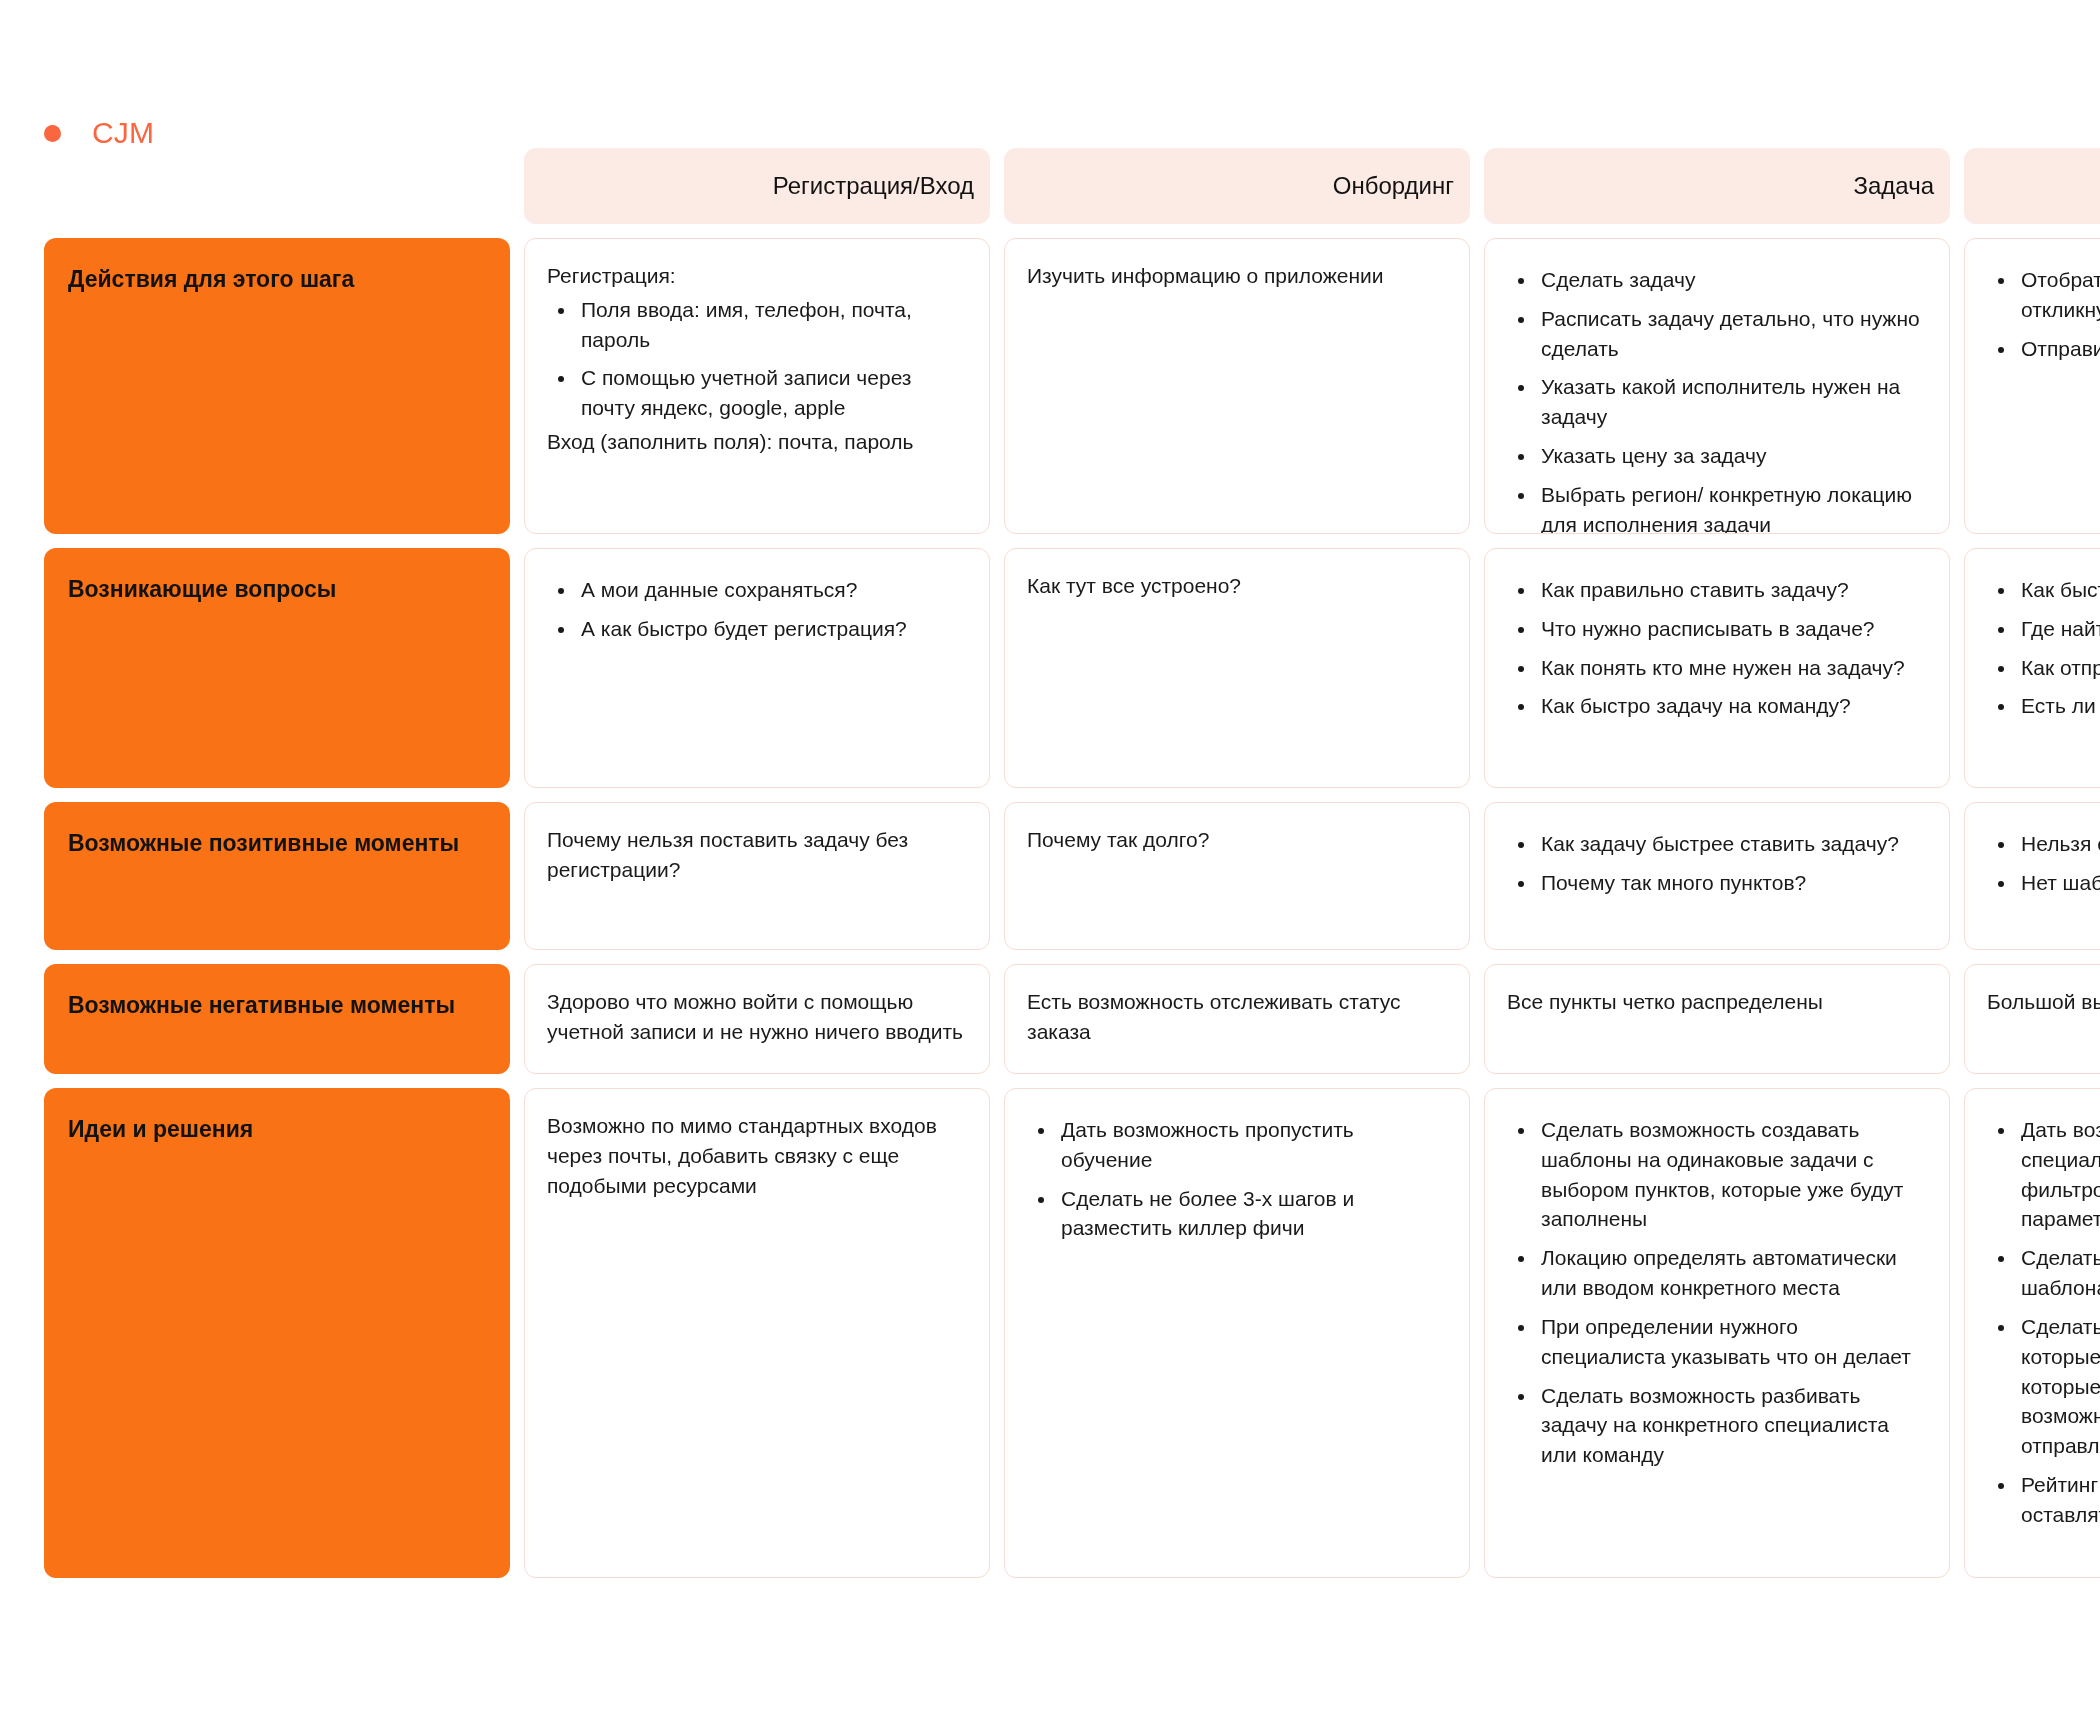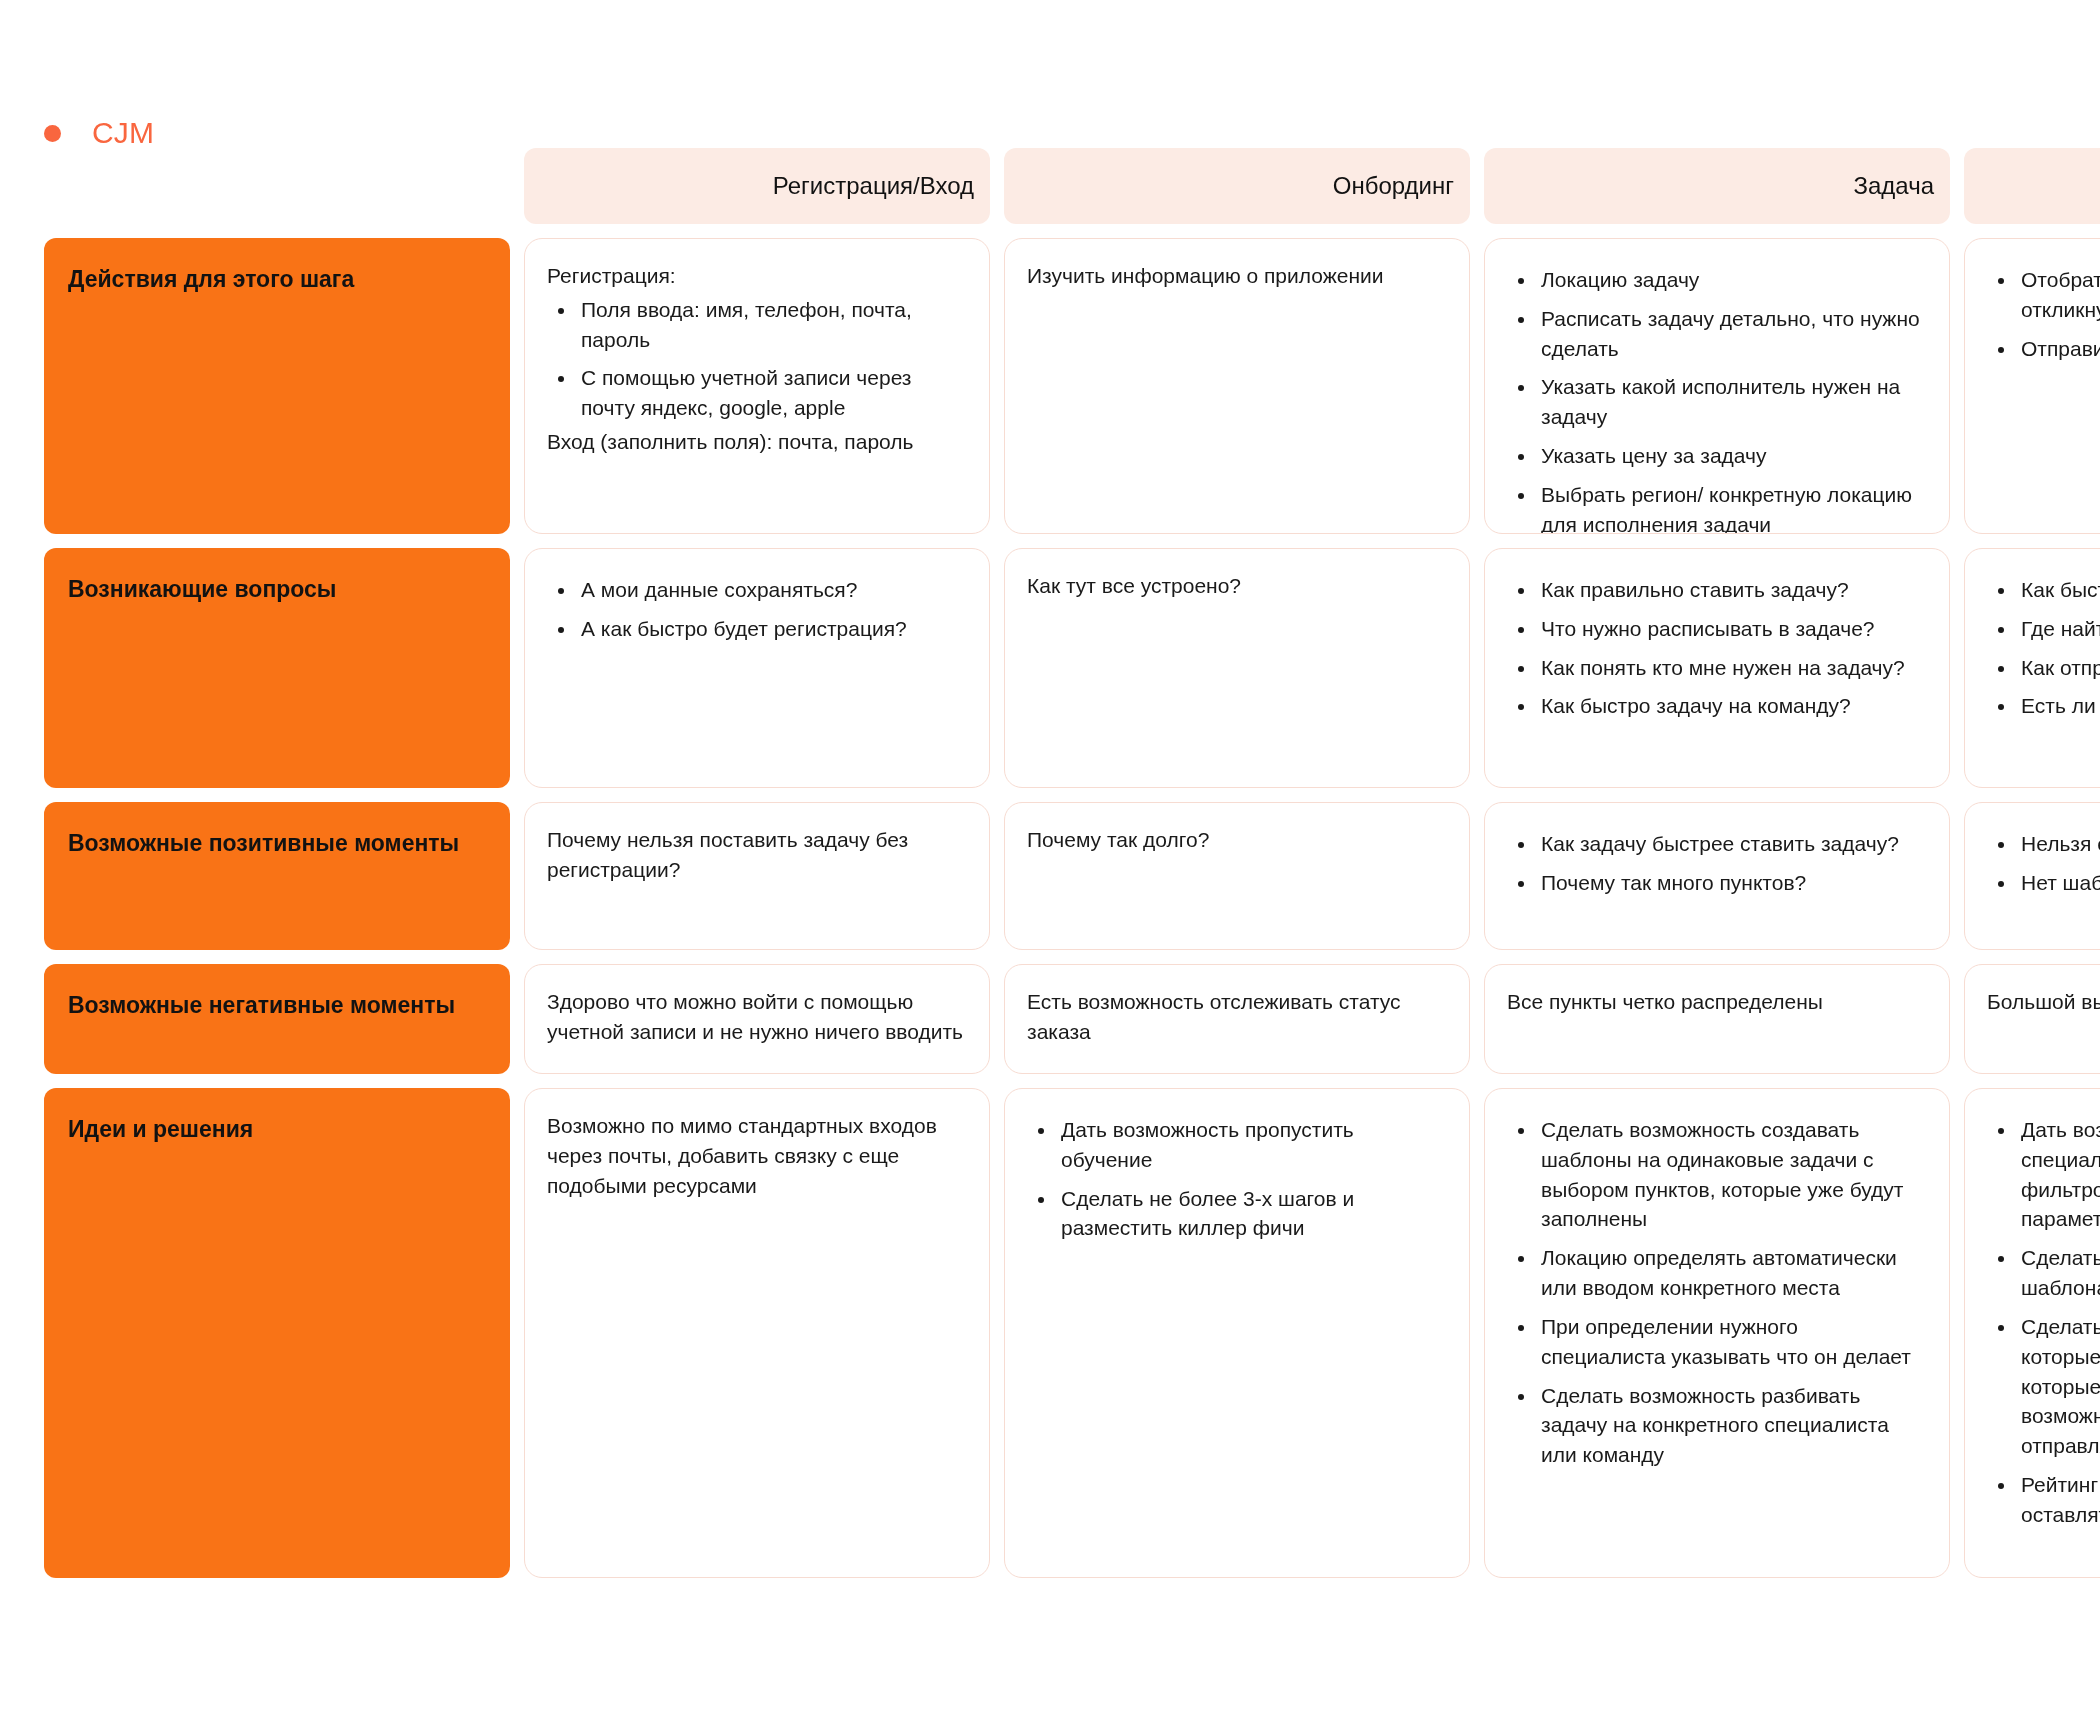--- a/index.html
+++ b/index.html
@@ -80,21 +80,21 @@
     color: #121212;
     font-size: 23px;
     font-weight: 700;
     line-height: 1.32;
   }
 
   
   .cell {
     background: #ffffff;
     border: 1.4px solid #F7DCD2;
-    border-radius: 18px;
+    border-radius: 12px;
     padding: 22px 24px 22px 22px;
     color: #1a1a1a;
     font-size: 21px;
     line-height: 1.42;
     overflow: hidden;
   }
   .cell p { margin: 0 0 4px 0; }
   .cell p:last-child { margin-bottom: 0; }
   .cell ul {
     margin: 4px 0 4px 0;
@@ -141,21 +141,21 @@
           <li>Поля ввода: имя, телефон, почта, пароль</li>
           <li>С помощью учетной записи через почту яндекс, google, apple</li>
         </ul>
         <p>Вход (заполнить поля): почта, пароль</p>
       </div>
       <div class="cell r1">
         <p>Изучить информацию о приложении</p>
       </div>
       <div class="cell r1">
         <ul>
-          <li>Локацию задачу</li>
+          <li>Сделать задачу</li>
           <li>Расписать задачу детально, что нужно сделать</li>
           <li>Указать какой исполнитель нужен на задачу</li>
           <li>Указать цену за задачу</li>
           <li>Выбрать регион/ конкретную локацию для исполнения задачи</li>
         </ul>
       </div>
       <div class="cell r1">
         <ul>
           <li>Отобрать нужных из списка откликнувшихся</li>
           <li>Отправить отклик специалистам</li>

